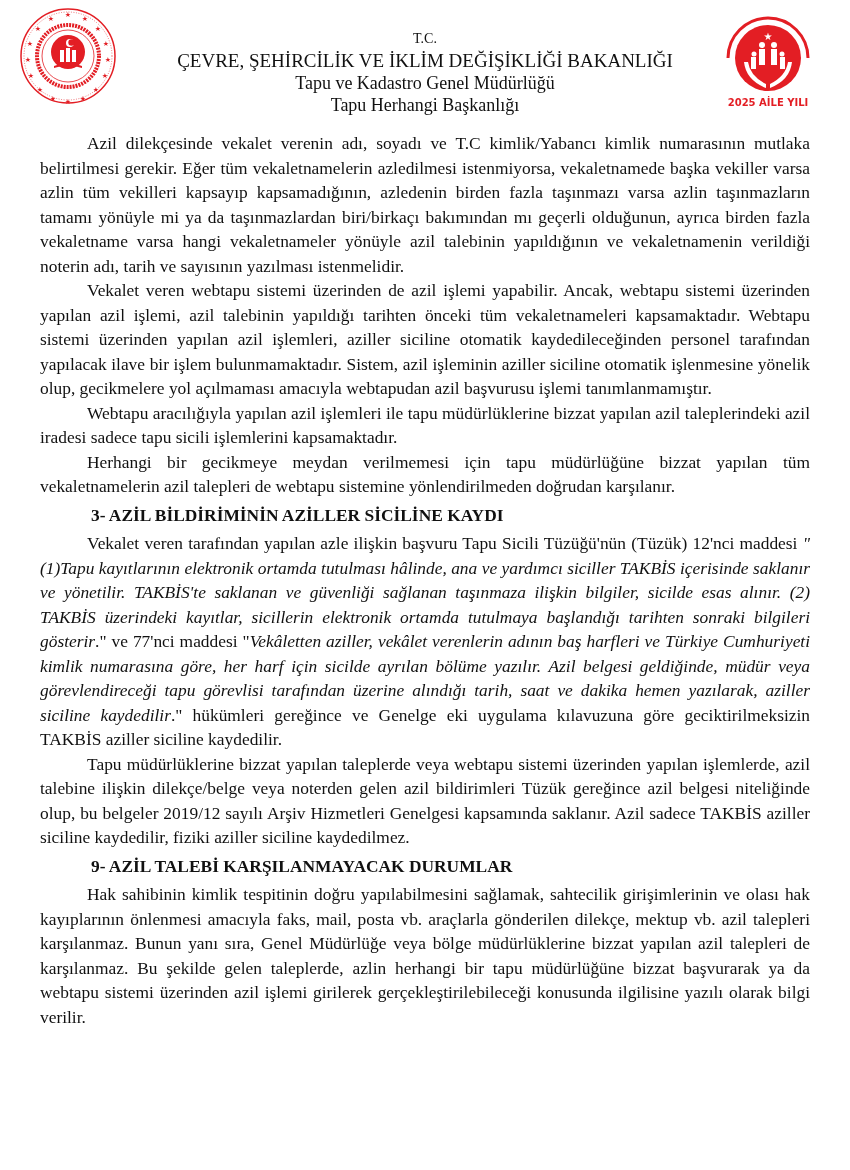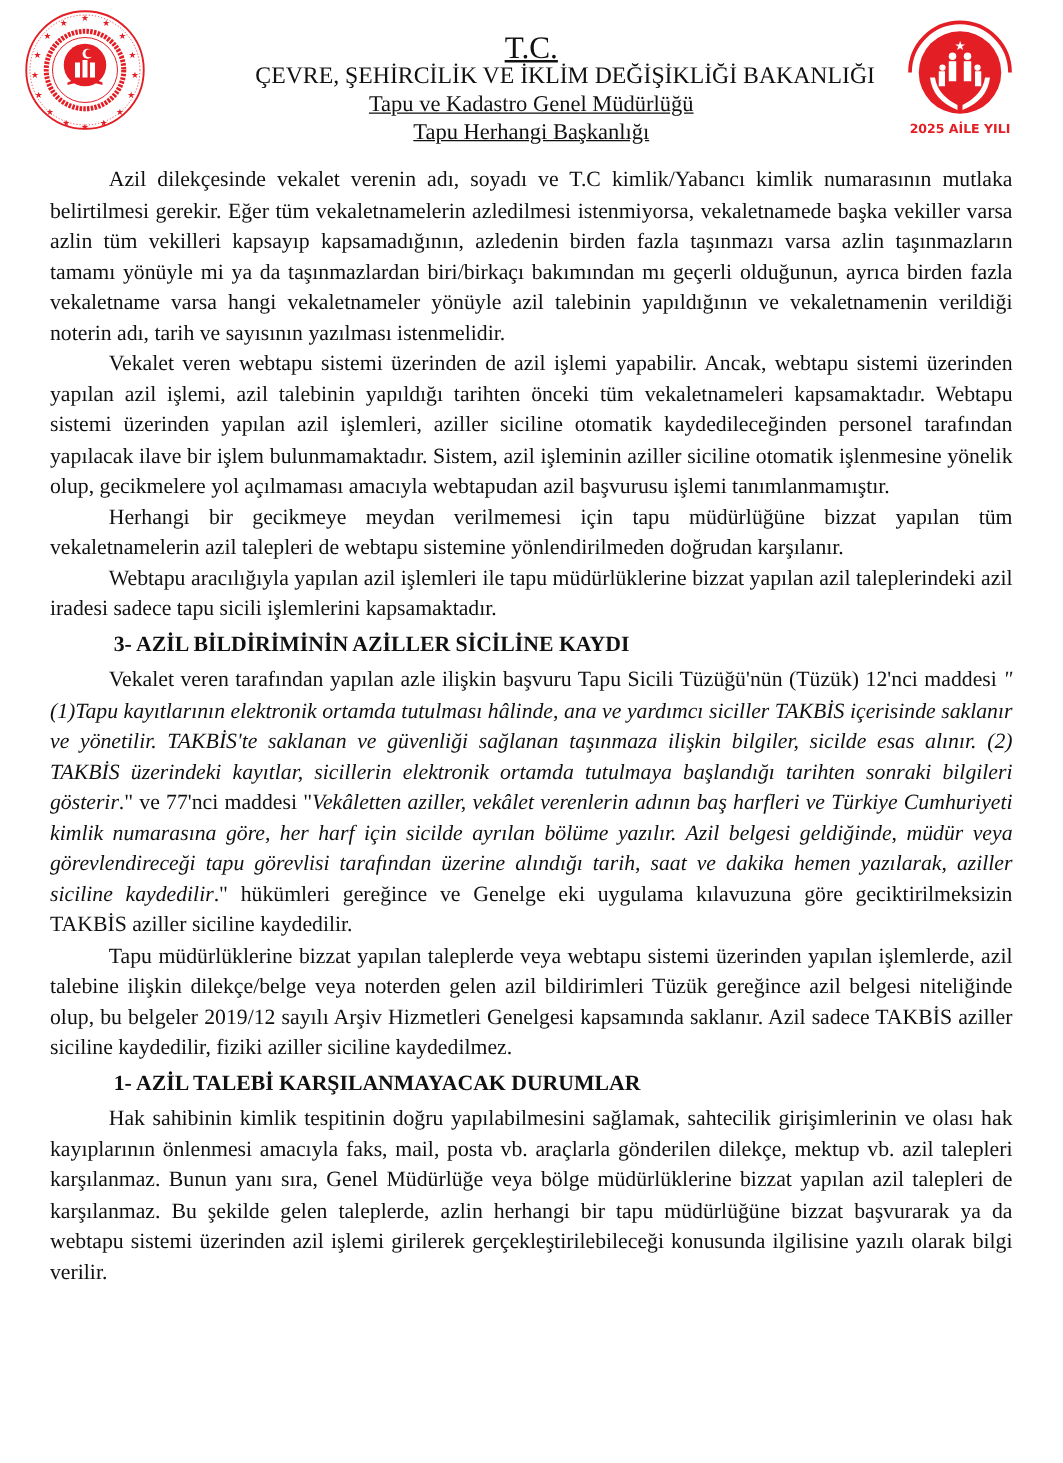--- a/index.html
+++ b/index.html
@@ -7,23 +7,23 @@
     width: 850px; height: 1170px; overflow: hidden; position: relative;
     font-family: "Liberation Serif", "DejaVu Serif", serif; color: #111;
   }
   .header { position: absolute; left: 0; top: 0; width: 850px; height: 115px; }
   .logo-left { position: absolute; left: 18px; top: 0px; width: 100px; height: 112px; }
   .logo-right { position: absolute; left: 716px; top: 10px; width: 104px; height: 100px; }
   .header-text {
     position: absolute; left: 150px; width: 550px; top: 28px; text-align: center;
     line-height: 22px; font-size: 18.5px;
   }
-  .header-text .l1 { font-size: 25px; text-decoration: underline; }
-  .header-text .l2 { font-size: 19px; text-align: right; }
-  .header-text .l3, .header-text .l4 { font-size: 18px; text-decoration: underline; }
+  .header-text .l1 { font-size: 14px; }
+  .header-text .l2 { font-size: 19px; }
+  .header-text .l3, .header-text .l4 { font-size: 18px; }
   .content {
     position: absolute; left: 40px; top: 131px; width: 770px;
     font-size: 17.4px; line-height: 24.5px; text-align: justify;
   }
   .content p { margin: 0; text-indent: 47px; }
   .content h3 {
     margin: 4px; font-size: 17.4px; font-weight: bold; text-indent: 47px; line-height: 24.5px;
   }
   .content i { font-style: italic; }
 </style>
@@ -86,20 +86,20 @@
       <path d="M28 52 Q30 70 50 78 L50 74 Q34 66 32 52 Z"></path>
       <path d="M76 52 Q74 70 54 78 L54 74 Q70 66 72 52 Z"></path>
     </g>
     <text x="52" y="96" font-size="10" fill="#e31e24" text-anchor="middle" font-family="DejaVu Sans, sans-serif" font-weight="bold">2025 AİLE YILI</text>
   </svg>
 </div>
 
 <div class="content">
   <p>Azil dilekçesinde vekalet verenin adı, soyadı ve T.C kimlik/Yabancı kimlik numarasının mutlaka belirtilmesi gerekir. Eğer tüm vekaletnamelerin azledilmesi istenmiyorsa, vekaletnamede başka vekiller varsa azlin tüm vekilleri kapsayıp kapsamadığının, azledenin birden fazla taşınmazı varsa azlin taşınmazların tamamı yönüyle mi ya da taşınmazlardan biri/birkaçı bakımından mı geçerli olduğunun, ayrıca birden fazla vekaletname varsa hangi vekaletnameler yönüyle azil talebinin yapıldığının ve vekaletnamenin verildiği noterin adı, tarih ve sayısının yazılması istenmelidir.</p>
   <p>Vekalet veren webtapu sistemi üzerinden de azil işlemi yapabilir. Ancak, webtapu sistemi üzerinden yapılan azil işlemi, azil talebinin yapıldığı tarihten önceki tüm vekaletnameleri kapsamaktadır. Webtapu sistemi üzerinden yapılan azil işlemleri, aziller siciline otomatik kaydedileceğinden personel tarafından yapılacak ilave bir işlem bulunmamaktadır. Sistem, azil işleminin aziller siciline otomatik işlenmesine yönelik olup, gecikmelere yol açılmaması amacıyla webtapudan azil başvurusu işlemi tanımlanmamıştır.</p>
+  <p>Webtapu aracılığıyla yapılan azil işlemleri ile tapu müdürlüklerine bizzat  yapılan azil taleplerindeki azil iradesi sadece tapu sicili işlemlerini kapsamaktadır.</p>
   <p>Herhangi bir gecikmeye meydan verilmemesi için tapu müdürlüğüne bizzat yapılan tüm vekaletnamelerin azil talepleri de webtapu sistemine yönlendirilmeden doğrudan karşılanır.</p>
-  <p>Webtapu aracılığıyla yapılan azil işlemleri ile tapu müdürlüklerine bizzat  yapılan azil taleplerindeki azil iradesi sadece tapu sicili işlemlerini kapsamaktadır.</p>
   <h3>3- AZİL BİLDİRİMİNİN AZİLLER SİCİLİNE KAYDI</h3>
   <p><span>Vekalet veren tarafından yapılan azle ilişkin başvuru Tapu Sicili Tüzüğü'nün (Tüzük) 12'nci maddesi </span><i>"(1)Tapu kayıtlarının elektronik ortamda tutulması hâlinde, ana ve yardımcı siciller TAKBİS içerisinde saklanır ve yönetilir. TAKBİS'te saklanan ve güvenliği sağlanan taşınmaza ilişkin bilgiler, sicilde esas alınır. (2) TAKBİS üzerindeki kayıtlar, sicillerin elektronik ortamda tutulmaya başlandığı tarihten sonraki bilgileri gösterir</i><span>." ve 77'nci maddesi "</span><i>Vekâletten aziller, vekâlet verenlerin adının baş harfleri ve Türkiye Cumhuriyeti kimlik numarasına göre, her harf için sicilde ayrılan bölüme yazılır. Azil belgesi geldiğinde, müdür veya görevlendireceği tapu görevlisi tarafından üzerine alındığı tarih, saat ve dakika hemen yazılarak, aziller siciline kaydedilir</i><span>." hükümleri gereğince ve Genelge eki uygulama kılavuzuna göre geciktirilmeksizin TAKBİS aziller siciline kaydedilir.</span></p>
   <p>Tapu müdürlüklerine bizzat yapılan taleplerde veya webtapu sistemi üzerinden yapılan işlemlerde, azil talebine ilişkin dilekçe/belge veya noterden gelen azil bildirimleri Tüzük gereğince azil belgesi niteliğinde olup, bu belgeler 2019/12 sayılı Arşiv Hizmetleri Genelgesi kapsamında saklanır. Azil sadece TAKBİS aziller siciline kaydedilir, fiziki aziller siciline kaydedilmez.</p>
-  <h3>1- AZİL TALEBİ KARŞILANMAYACAK DURUMLAR</h3>
+  <h3>9- AZİL TALEBİ KARŞILANMAYACAK DURUMLAR</h3>
   <p>Hak sahibinin kimlik tespitinin doğru yapılabilmesini sağlamak, sahtecilik girişimlerinin ve olası hak kayıplarının önlenmesi amacıyla faks, mail, posta vb. araçlarla gönderilen dilekçe, mektup vb. azil talepleri karşılanmaz. Bunun yanı sıra, Genel Müdürlüğe veya bölge müdürlüklerine bizzat yapılan azil talepleri de karşılanmaz. Bu şekilde gelen taleplerde, azlin herhangi bir tapu müdürlüğüne bizzat başvurarak ya da webtapu sistemi üzerinden azil işlemi girilerek gerçekleştirilebileceği konusunda ilgilisine yazılı olarak bilgi verilir.</p>
 </div>
 
 </body></html>

